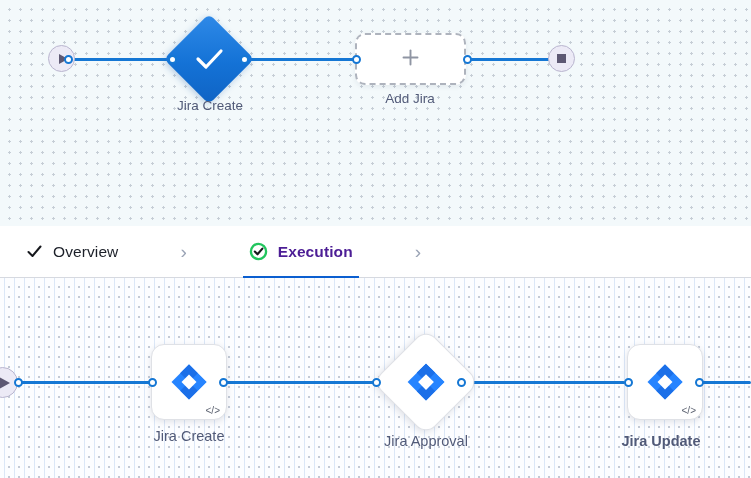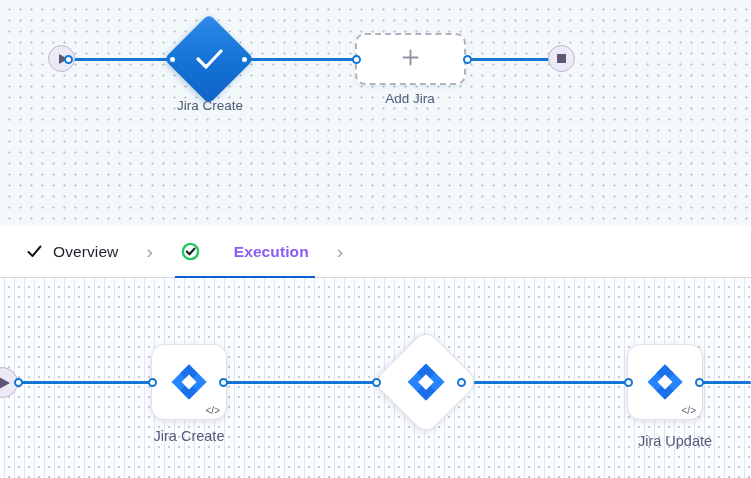--- a/index.html
+++ b/index.html
@@ -21,29 +21,30 @@
     overflow: hidden;
   }
 
   
   .tabbar {
     position: absolute; left: 0; top: 226px; width: 751px; height: 52px;
     background: #ffffff;
     border-bottom: 1px solid #d6d9e0;
     display: flex; align-items: center;
     padding-left: 22px;
+    gap: 34px;
   }
   .tab {
     display: flex; align-items: center; gap: 9px;
     height: 52px; position: relative;
     padding: 0 2px;
     cursor: pointer;
   }
   .tab-label { font-size: 15.5px; color: #1c2029; letter-spacing: .1px; }
-  .tab.active .tab-label { font-weight: bold; color: #8b5cf6; margin-left: 24px; }
+  .tab.active .tab-label { font-weight: bold; color: #4c1d95; }
   .tab.active .tab-underline {
     position: absolute; left: -4px; right: -4px; bottom: -1px; height: 3px;
     background: #0b5fd0;
   }
   .tab-sep {
     color: #9aa3b5; font-size: 19px; line-height: 1;
     margin: 0 26px; user-select: none;
     font-family: "Liberation Sans", sans-serif;
   }
   .tab-icon { width: 20px; height: 20px; display: flex; align-items: center; justify-content: center; flex: none; }
@@ -235,28 +236,29 @@
       <svg width="42" height="42" viewBox="0 0 128 128">
         <path d="M64 8 L120 64 L64 120 L8 64 Z" fill="#2684ff"></path>
         <path d="M64 8 L120 64 L92 92 L36 36 Z" fill="#2684ff"></path>
         <path d="M36 36 L64 8 L92 36 L64 64 Z" fill="#1b6fe8"></path>
         <path d="M36 92 L64 64 L92 92 L64 120 Z" fill="#1b6fe8"></path>
         <path d="M64 40 L88 64 L64 88 L40 64 Z" fill="#ffffff"></path>
       </svg>
     </div>
     <div class="port" style="left:372px; top:100px;"></div>
     <div class="port" style="left:457px; top:100px;"></div>
+    <div class="node-label" style="left:351px; top:155px; width:150px; font-size:14.5px;">Jira Approval</div>
 
     <div class="jira-box" style="left:627px; top:66px;">
       <svg width="40" height="40" viewBox="0 0 128 128">
         <path d="M64 8 L120 64 L64 120 L8 64 Z" fill="#2684ff"></path>
         <path d="M64 8 L120 64 L92 92 L36 36 Z" fill="#2684ff"></path>
         <path d="M36 36 L64 8 L92 36 L64 64 Z" fill="#1b6fe8"></path>
         <path d="M36 92 L64 64 L92 92 L64 120 Z" fill="#1b6fe8"></path>
         <path d="M64 40 L88 64 L64 88 L40 64 Z" fill="#ffffff"></path>
       </svg>
       <span class="code-badge">&lt;/&gt;</span>
     </div>
     <div class="port" style="left:624px; top:100px;"></div>
     <div class="port" style="left:695px; top:100px;"></div>
-    <div class="node-label" style="left:600px; top:155px; width:150px; font-size:14.5px;">Jira Update</div>
+    <div class="node-label" style="left:586px; top:155px; width:150px; font-size:14.5px;font-weight:bold;">Jira Update</div>
   </div>
 </div>
 
 </body></html>

